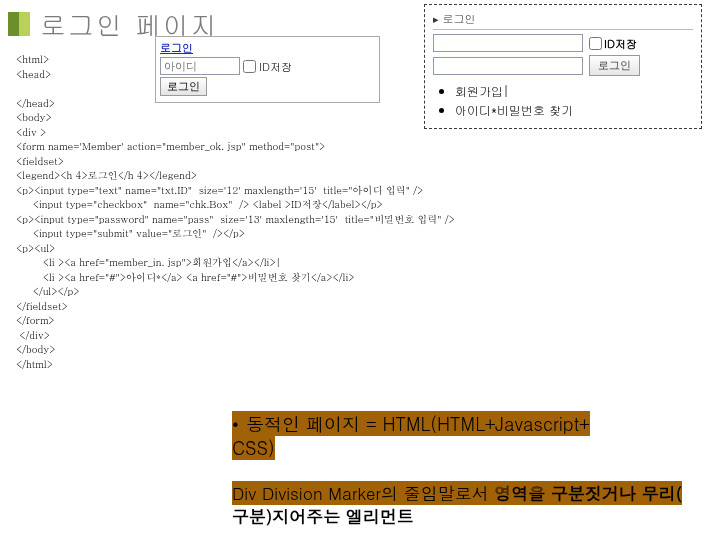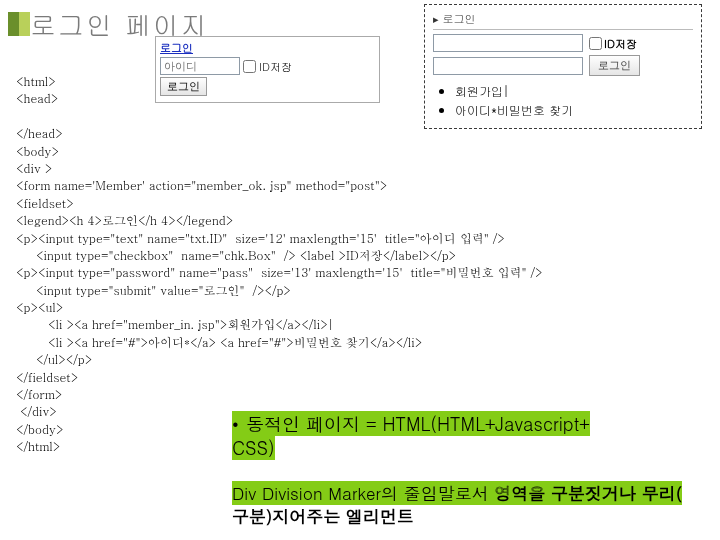--- a/index.html
+++ b/index.html
@@ -8,38 +8,38 @@
     height: 540px;
     background: #fff;
     font-family: "Malgun Gothic", Gulim, Dotum, sans-serif;
     position: relative;
     overflow: hidden;
     font-size: 12px;
   }
   .title-wrap {
     position: absolute;
     left: 8px; top: 6px;
-    display: flex; align-items: center; gap: 0;
+    display: flex; align-items: center; gap: 10px;
   }
   .title-bar {
     width: 22px; height: 24px;
     background: linear-gradient(to right, #6a8f2b 0 50%, #b9d05a 50% 100%);
   }
   .title-text {
     font-size: 26px;
     color: #7a7a7a;
     letter-spacing: 2px;
   }
 
   .code-block {
     position: absolute;
-    left: 16px; top: 72px;
+    left: 16px; top: 52px;
     width: 690px;
     font-family: Batang, "Times New Roman", serif;
-    font-size: 12px;
+    font-size: 10px;
     line-height: 1.45;
     color: #000;
     white-space: pre-wrap;
   }
 
   
   .login1 {
     position: absolute;
     left: 155px; top: 36px;
     width: 225px;
@@ -136,21 +136,21 @@
   .note2 {
     position: absolute;
     left: 232px; top: 482px;
     width: 464px;
     font-family: "Malgun Gothic", Dotum, sans-serif;
     font-size: 17px;
     color: #000;
     line-height: 1.35;
   }
   .ybox {
-    background: #84cc16;
+    background: #a16207;
     display: inline;
   }
   .bold { font-weight: bold; }
 </style>
 </head>
 <body>
 
 <div class="title-wrap">
   <div class="title-bar"></div>
   <div class="title-text">로그인 페이지</div>

